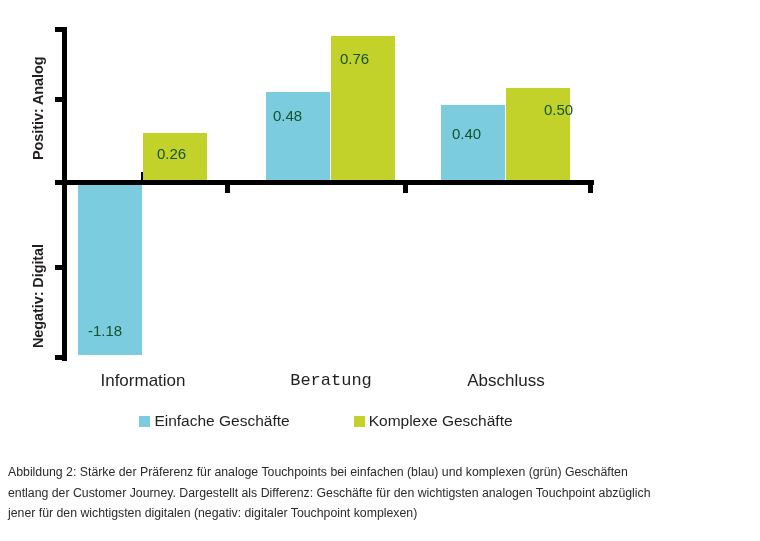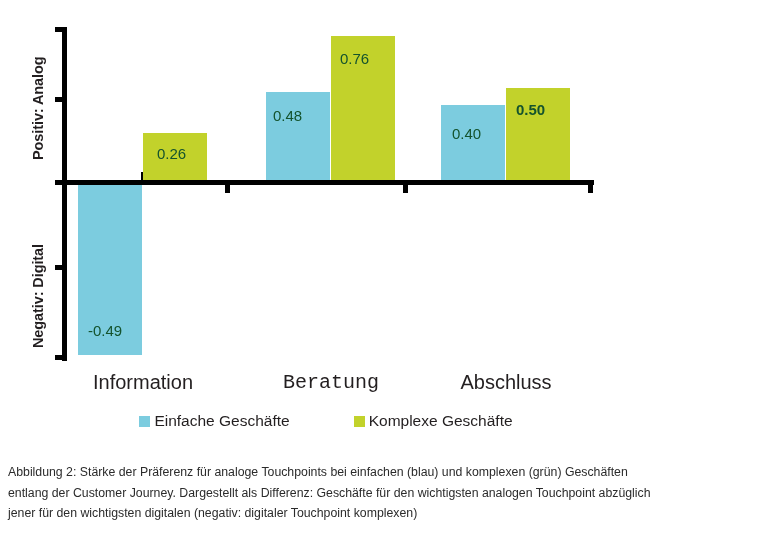--- a/index.html
+++ b/index.html
@@ -87,21 +87,21 @@
     white-space: nowrap;
     letter-spacing: -0.1px;
   }
   #ytitle-positive { left: 30px; top: 160px; }
   #ytitle-negative { left: 30px; top: 348px; }
 
   
   .cat-label {
     position: absolute;
     top: 371px;
-    font-size: 20px;
+    font-size: 17px;
     color: #231f20;
     text-align: center;
     white-space: nowrap;
   }
 
   
   #legend {
     position: absolute;
     left: 0;
     top: 412px;
@@ -156,36 +156,36 @@
   <div class="xtick down" style="left:225px;"></div>
   <div class="xtick up" style="left:315px;"></div>
   <div class="xtick down" style="left:403px;"></div>
   <div class="xtick up" style="left:493px;"></div>
   <div class="xtick down" style="left:588px;"></div>
 
   <div class="ytitle" id="ytitle-positive">Positiv: Analog</div>
   <div class="ytitle" id="ytitle-negative">Negativ: Digital</div>
 
   <div class="bar bar-blue" style="left:78px; top:185px; width:64px; height:170px;"></div>
-  <div class="bar-label" style="left:88px; top:322px;">-0.49</div>
+  <div class="bar-label" style="left:88px; top:322px;">-1.18</div>
 
   <div class="bar bar-green" style="left:143px; top:133px; width:64px; height:47px;"></div>
   <div class="bar-label" style="left:157px; top:145px;">0.26</div>
 
   <div class="bar bar-blue" style="left:266px; top:92px; width:64px; height:88px;"></div>
   <div class="bar-label" style="left:273px; top:107px;">0.48</div>
 
   <div class="bar bar-green" style="left:331px; top:36px; width:64px; height:144px;"></div>
   <div class="bar-label" style="left:340px; top:50px;">0.76</div>
 
   <div class="bar bar-blue" style="left:441px; top:105px; width:64px; height:75px;"></div>
   <div class="bar-label" style="left:452px; top:125px;">0.40</div>
 
   <div class="bar bar-green" style="left:506px; top:88px; width:64px; height:92px;"></div>
-  <div class="bar-label" style="left:516px; top:101px;font-weight:bold;">0.50</div>
+  <div class="bar-label" style="left:544px; top:101px;">0.50</div>
 
   <div class="cat-label" style="left:78px; width:130px;">Information</div>
   <div class="cat-label" style="left:266px; width:130px;font-family:Liberation Mono, monospace;">Beratung</div>
   <div class="cat-label" style="left:441px; width:130px;">Abschluss</div>
 </div>
 
 <div id="legend">
   <div class="legend-item">
     <span class="legend-swatch" style="background:#7cccdf;"></span>
     <span class="legend-text">Einfache Geschäfte</span>

